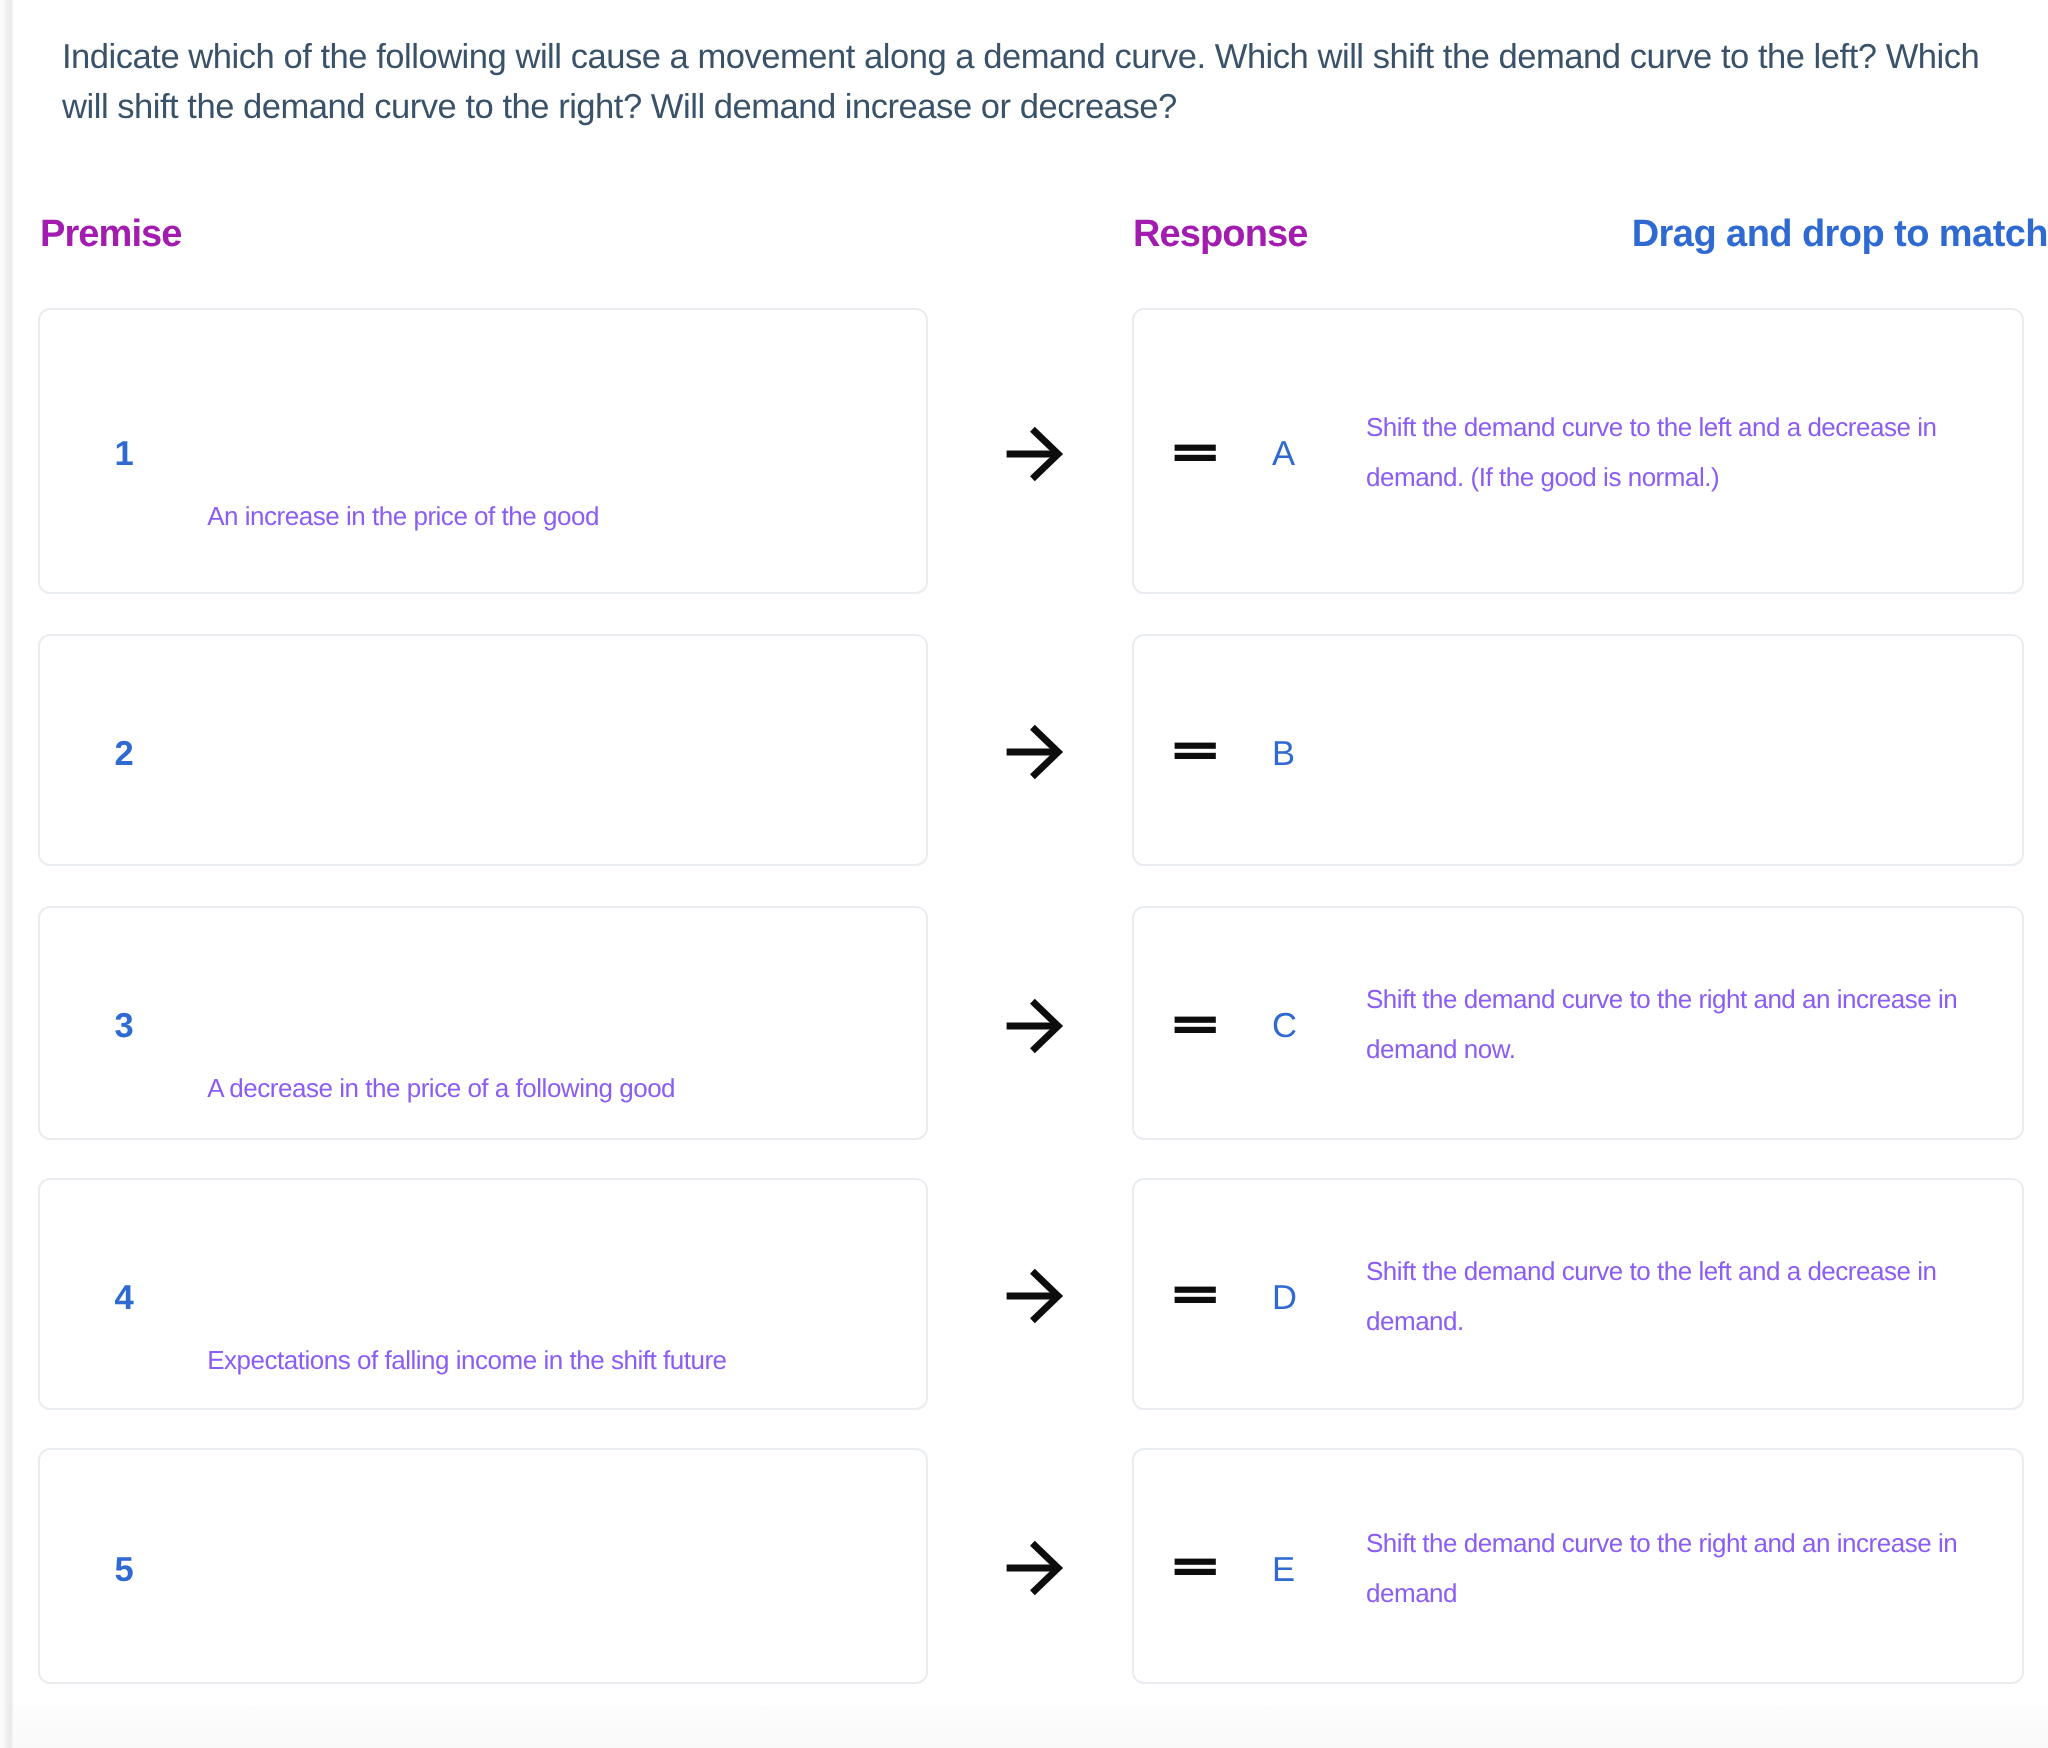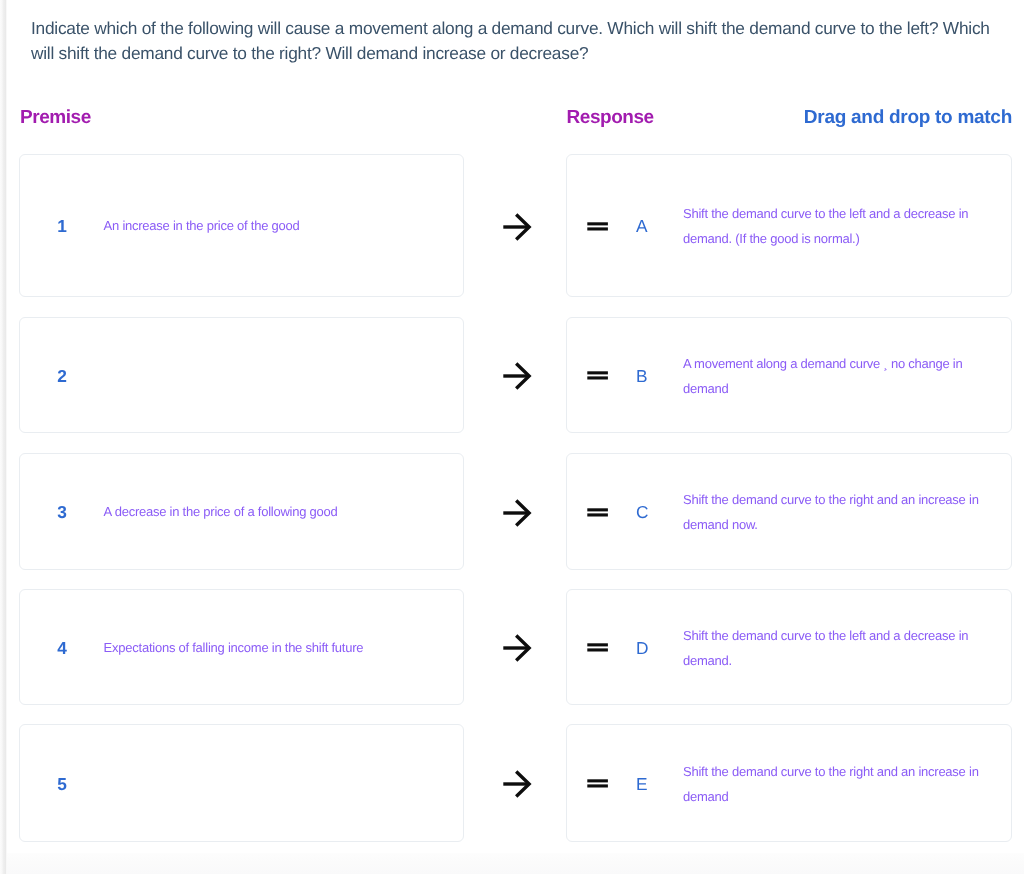--- a/index.html
+++ b/index.html
@@ -14,37 +14,37 @@
   #page { position:relative; width:1024px; height:874px; background:#fff; }
   .left-rail { position:absolute; left:0; top:0; width:7px; height:874px;
                background:linear-gradient(to right, #fcfcfc 0px, #f7f7f7 2px, #efefef 3.5px, #eaeaea 5.5px, #ffffff 7px); }
   .bottom-fade { position:absolute; left:7px; right:0; top:853px; bottom:0;
                background:linear-gradient(to bottom, #fdfdfd 0%, #fbfbfb 45%, #f9f9fa 100%); }
   .prompt { position:absolute; left:31px; top:16px; width:963px;
             font-size:17.3px; letter-spacing:-0.24px; line-height:24.8px; color:#3a5269; }
   .col-head { position:absolute; font-weight:bold; font-size:19px; letter-spacing:-0.45px; color:#a21caf; }
   #premise-head { left:20px; top:107px; }
   #response-head { left:566.5px; top:107px; }
-  #dnd-head { position:absolute; right:12px; top:107px; color:#2e6ad1;
+  #dnd-head { position:absolute; right:0; top:107px; color:#2e6ad1;
               font-size:19px; letter-spacing:-0.28px; font-weight:bold; }
   .row { position:absolute; left:0; width:1024px; }
   .card { position:absolute; top:0; background:#fff; border:1.5px solid #e9edf1;
           border-radius:6px; box-sizing:border-box; }
   .p-card { left:19px; width:445px; }
   .r-card { left:566px; width:445.6px; }
   .cellwrap { position:absolute; left:0; top:0; right:0; bottom:0; }
   .idx { position:absolute; color:#2e6ad1; font-weight:bold; font-size:17.3px;
          letter-spacing:-0.24px; line-height:24.8px; top:50%;
          transform:translateY(calc(-50% + 1.8px)); }
   .p-idx { left:37.2px; }
   .r-idx { left:69px; font-weight:normal; }
   .body-text { position:absolute; font-size:13px; letter-spacing:-0.24px;
                line-height:24.8px; color:#8b5cf6; top:50%;
                transform:translateY(calc(-50% + 1.8px)); }
-  .p-text { left:83.6px; width:330px; }
+  .p-text { left:83.6px; width:330px;margin-top:32px; }
   .r-text { left:116px; width:303px; }
   .arrow-cell { position:absolute; left:463px; width:107px; top:0; bottom:0;
                 display:flex; align-items:center; justify-content:center; }
   .arrow-svg { display:block; margin-top:3px; }
   .handle-cell { position:absolute; left:566px; width:62px; top:0; bottom:0;
                  display:flex; align-items:center; justify-content:center; }
   .handle-svg { display:block; margin-top:3px; }
 </style>
 </head>
 <body>
@@ -91,21 +91,20 @@
       </div>
       <div class="arrow-cell" style="height:116.0px">
           <svg class="arrow-svg" width="30" height="30" viewBox="0 0 30 30" aria-hidden="true">
             <path d="M1.3 15 H26.8" stroke="#0d0d0d" stroke-width="3.4" fill="none" stroke-linecap="butt"></path>
             <path d="M14.2 2.6 L27.1 15 L14.2 27.4" stroke="#0d0d0d" stroke-width="3.4" fill="none" stroke-linecap="butt" stroke-linejoin="miter"></path>
           </svg>
         </div>
       <div class="card r-card" style="height:116.0px">
         <div class="cellwrap">
           <span class="idx r-idx">B</span>
-          <span class="body-text r-text">A movement along a demand curve ¸ no change in demand</span>
         </div>
       </div>
       <div class="handle-cell" style="height:116.0px">
           <svg class="handle-svg" width="21" height="14" viewBox="0 0 21 14" aria-hidden="true">
             <rect x="0.3" y="2.3" width="20.6" height="3.1" fill="#0d0d0d"></rect>
             <rect x="0.3" y="7.4" width="20.6" height="3.1" fill="#0d0d0d"></rect>
           </svg>
         </div>
     </div>
     <div class="row" style="top:452.8px;height:117.0px">

